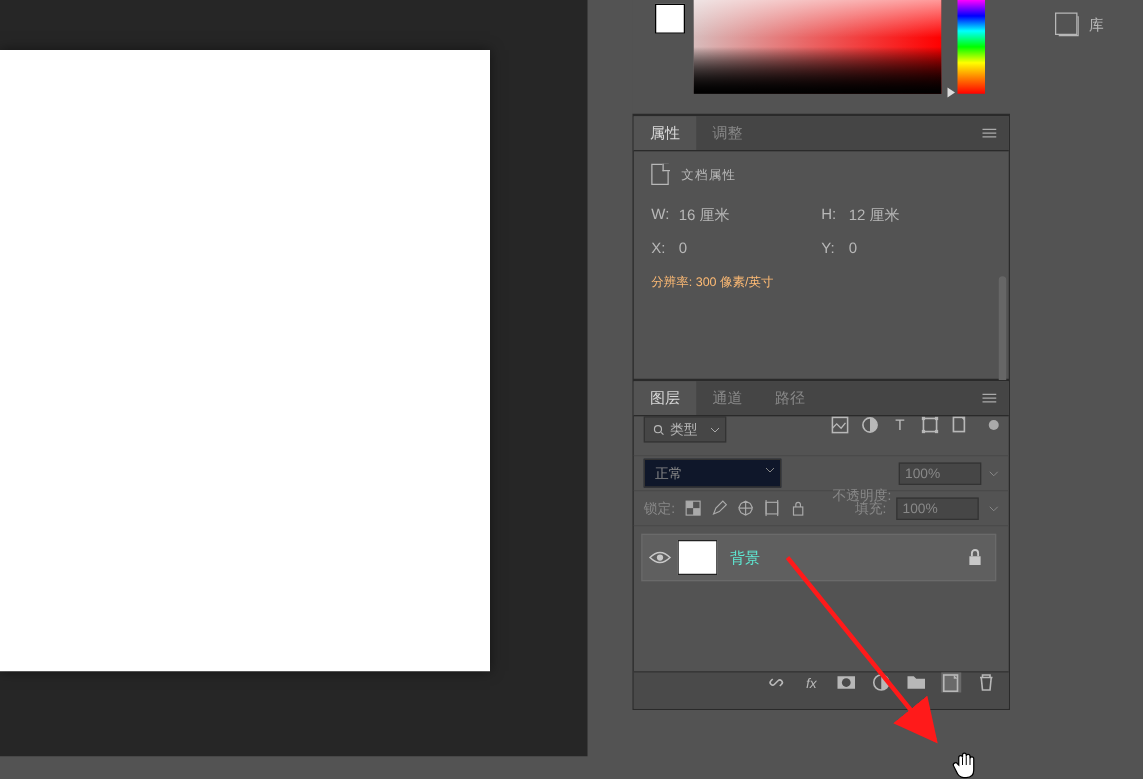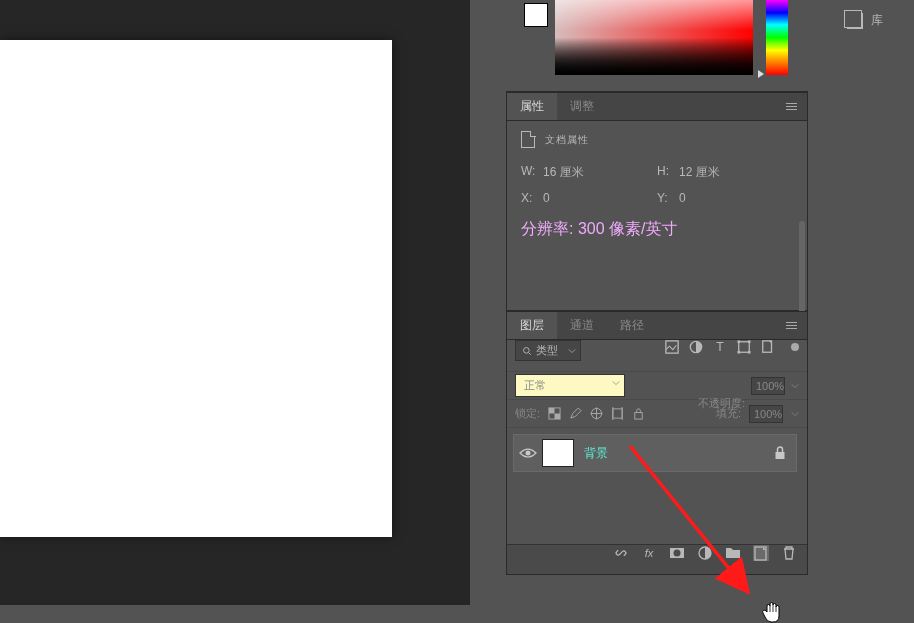--- a/index.html
+++ b/index.html
@@ -32,37 +32,37 @@
     
     .props-title { display: flex; align-items: center; gap: 10px; padding: 10px 14px; }
     .doc-icon { width: 14px; height: 17px; border: 1.5px solid #b8b8b8; position: relative; }
     .doc-icon::before { content: ''; position: absolute; top: -1.5px; right: -1.5px; width: 5px; height: 5px; background: #535353; border-left: 1.5px solid #b8b8b8; border-bottom: 1.5px solid #b8b8b8; }
     .props-title span { color: #b8b8b8; font-size: 10px; letter-spacing: 1px; }
     
     .props-grid { padding: 6px 14px 70px 14px; }
     .props-row { display: flex; margin-bottom: 10px; font-size: 12px; color: #b8b8b8; }
     .props-cell { flex: 1; display: flex; gap: 6px; }
     .props-label { min-width: 16px; }
-    .res-row { font-size: 16px; color: #f0abfc; padding-top: 4px; }
+    .res-row { font-size: 10px; color: #fdba74; padding-top: 4px; }
     .props-scroll { position: absolute; right: 2px; top: 128px; width: 6px; height: 200px; background: #666; border-radius: 3px; }
     
     .layers-panel { position: relative; }
     .filter-row { display: flex; align-items: flex-start; height: 32px; padding: 0 8px; gap: 6px; border-bottom: 1px solid #4a4a4a; }
     .filter-select { display: flex; align-items: center; gap: 4px; background: #464646; border: 1px solid #333; padding: 2px 22px 2px 6px; font-size: 11px; color: #b8b8b8; position: relative; }
     .filter-select svg { width: 10px; height: 10px; }
     .filter-select .chev { position: absolute; right: 4px; }
     .filter-icons { margin-left: auto; display: flex; gap: 10px; color: #b8b8b8; align-items: center; }
     .filter-icon { width: 14px; height: 14px; cursor: pointer; }
     .pill { width: 8px; height: 8px; border-radius: 50%; background: #aaa; margin-left: 6px; }
     
     .blend-row { display: flex; align-items: center; height: 28px; padding: 0 8px; gap: 6px; border-bottom: 1px solid #4a4a4a; font-size: 11px; color: #888; }
-    .blend-select { background: #fef9c3; border: 1px solid #333; padding: 3px 24px 3px 8px; font-size: 11px; color: #888; position: relative; width: 110px; }
+    .blend-select { background: #0f172a; border: 1px solid #333; padding: 3px 24px 3px 8px; font-size: 11px; color: #888; position: relative; width: 110px; }
     .blend-select .chev { position: absolute; right: 4px; top: 4px; }
     .opacity-label { margin-left: auto; margin-top: 35px; }
-    .opacity-input { background: #464646; border: 1px solid #333; padding: 2px 4px; width: 34px; font-size: 11px; color: #888; position: relative; }
+    .opacity-input { background: #464646; border: 1px solid #333; padding: 2px 4px; width: 66px; font-size: 11px; color: #888; position: relative; }
     
     .lock-row { display: flex; align-items: center; height: 28px; padding: 0 8px; gap: 8px; border-bottom: 1px solid #4a4a4a; font-size: 11px; color: #888; }
     .lock-icons { display: flex; gap: 8px; align-items: center; }
     .lock-icon { width: 13px; height: 13px; color: #aaa; }
     .fill-label { margin-left: auto; }
     
     .layer-row { display: flex; align-items: center; height: 38px; margin: 6px 10px 0 6px; background: #5f5f5f; border: 1px solid #6a6a6a; }
     .eye { width: 28px; display: flex; align-items: center; justify-content: center; color: #c8c8c8; }
     .thumb { width: 32px; height: 28px; background: #fff; border: 1px solid #222; margin-right: 10px; }
     .layer-name { color: #5eead4; font-size: 12px; flex: 1; }

